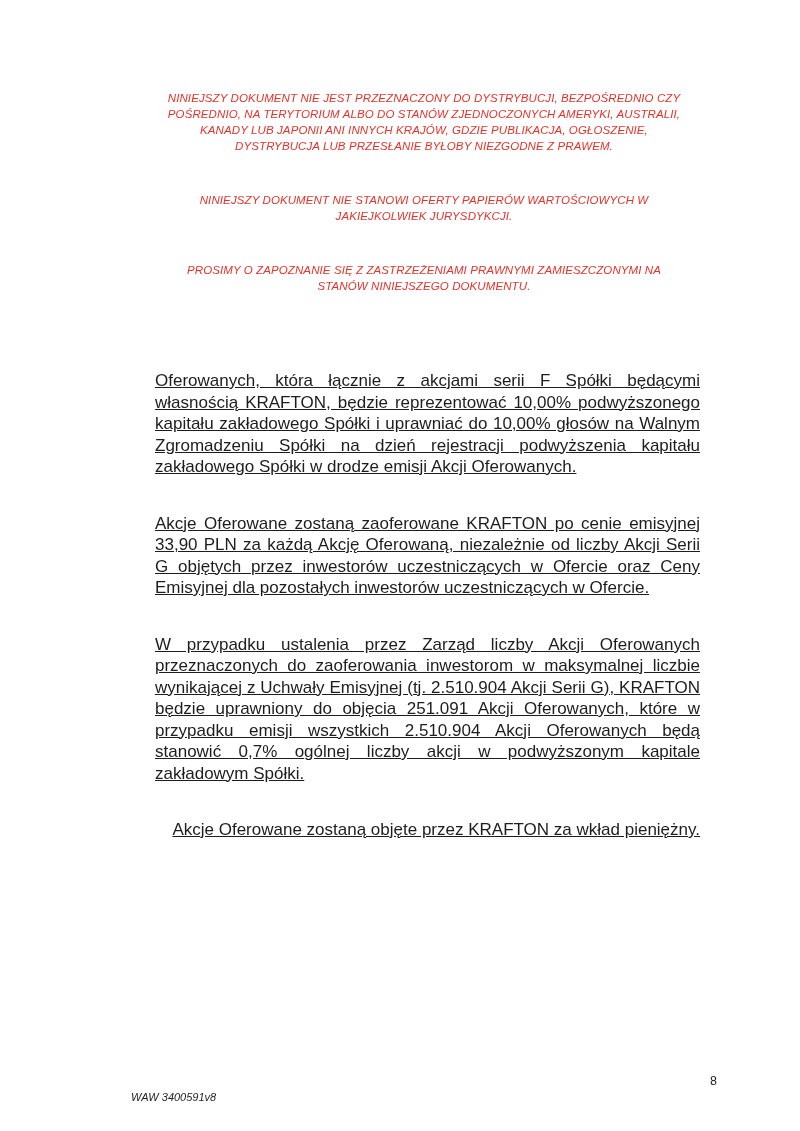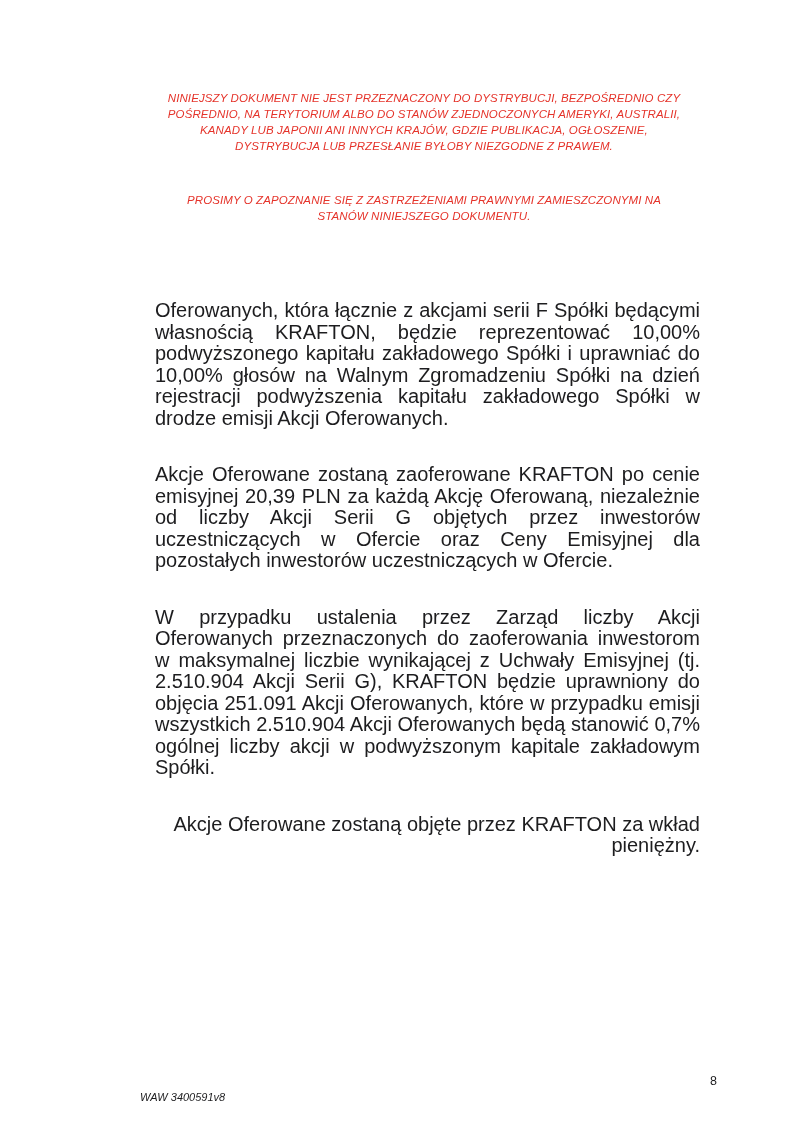--- a/index.html
+++ b/index.html
@@ -29,57 +29,59 @@
     font-size: 11.5px;
     line-height: 16px;
     margin-bottom: 14px;
     letter-spacing: 0.1px;
   }
   .body-block {
     margin: 14px 88px 0 95px;
   }
   .body-para {
     color: var(--body-text);
-    font-size: 20px;
+    font-size: 17px;
     line-height: 21.5px;
     text-align: justify;
     margin-bottom: 11px;
+    text-decoration: underline;
   }
   .body-para.last {
     text-align: right;
   }
   .page-number {
     position: absolute;
     top: 1038px;
     right: 95px;
     font-size: 12.5px;
     color: var(--body-text);
   }
   .footer-ref {
     position: absolute;
     top: 1055px;
-    left: 104px;
+    left: 95px;
     font-size: 11px;
     font-style: italic;
     color: var(--body-text);
   }
 </style>
 </head>
 <body>
 
 <div class="page">
 
   <div class="disclaimer-block">
     <p class="disclaimer">NINIEJSZY DOKUMENT NIE JEST PRZEZNACZONY DO DYSTRYBUCJI, BEZPOŚREDNIO CZY POŚREDNIO, NA TERYTORIUM ALBO DO STANÓW ZJEDNOCZONYCH AMERYKI, AUSTRALII, KANADY LUB JAPONII ANI INNYCH KRAJÓW, GDZIE PUBLIKACJA, OGŁOSZENIE, DYSTRYBUCJA LUB PRZESŁANIE BYŁOBY NIEZGODNE Z PRAWEM.</p>
+    <p class="disclaimer">NINIEJSZY DOKUMENT NIE STANOWI OFERTY PAPIERÓW WARTOŚCIOWYCH W JAKIEJKOLWIEK JURYSDYKCJI.</p>
     <p class="disclaimer">PROSIMY O ZAPOZNANIE SIĘ Z ZASTRZEŻENIAMI PRAWNYMI ZAMIESZCZONYMI NA STANÓW NINIEJSZEGO DOKUMENTU.</p>
   </div>
 
   <div class="body-block">
     <p class="body-para">Oferowanych, która łącznie z akcjami serii F Spółki będącymi własnością KRAFTON, będzie reprezentować 10,00% podwyższonego kapitału zakładowego Spółki i uprawniać do 10,00% głosów na Walnym Zgromadzeniu Spółki na dzień rejestracji podwyższenia kapitału zakładowego Spółki w drodze emisji Akcji Oferowanych.</p>
-    <p class="body-para">Akcje Oferowane zostaną zaoferowane KRAFTON po cenie emisyjnej 20,39 PLN za każdą Akcję Oferowaną, niezależnie od liczby Akcji Serii G objętych przez inwestorów uczestniczących w Ofercie oraz Ceny Emisyjnej dla pozostałych inwestorów uczestniczących w Ofercie.</p>
+    <p class="body-para">Akcje Oferowane zostaną zaoferowane KRAFTON po cenie emisyjnej 33,90 PLN za każdą Akcję Oferowaną, niezależnie od liczby Akcji Serii G objętych przez inwestorów uczestniczących w Ofercie oraz Ceny Emisyjnej dla pozostałych inwestorów uczestniczących w Ofercie.</p>
     <p class="body-para">W przypadku ustalenia przez Zarząd liczby Akcji Oferowanych przeznaczonych do zaoferowania inwestorom w maksymalnej liczbie wynikającej z Uchwały Emisyjnej (tj. 2.510.904 Akcji Serii G), KRAFTON będzie uprawniony do objęcia 251.091 Akcji Oferowanych, które w przypadku emisji wszystkich 2.510.904 Akcji Oferowanych będą stanowić 0,7% ogólnej liczby akcji w podwyższonym kapitale zakładowym Spółki.</p>
     <p class="body-para last">Akcje Oferowane zostaną objęte przez KRAFTON za wkład pieniężny.</p>
   </div>
 
   <div class="page-number">8</div>
   <div class="footer-ref">WAW 3400591v8</div>
 
 </div>
 
 </body></html>

